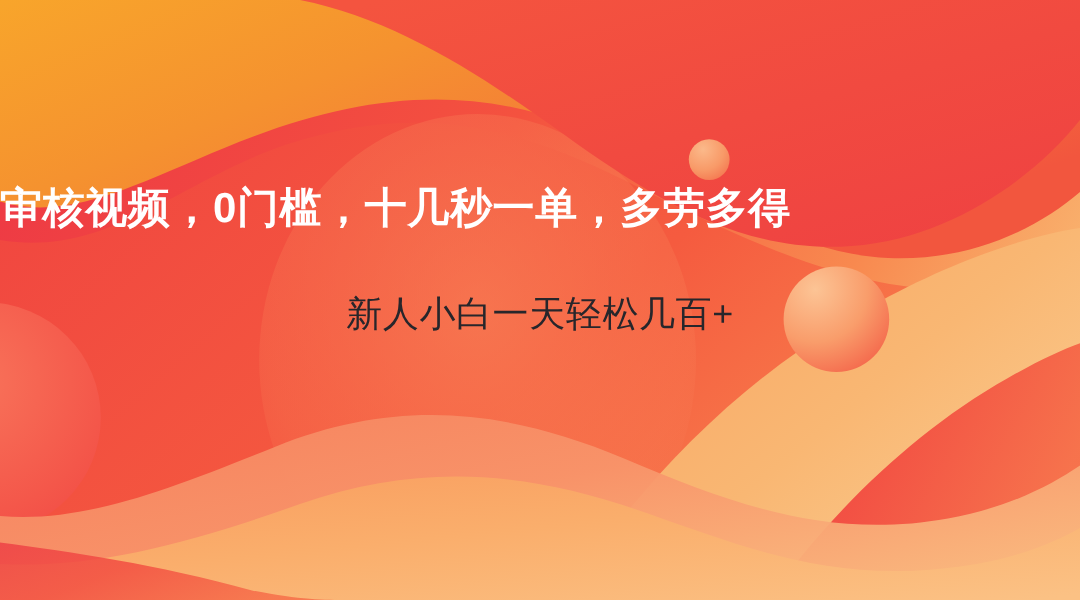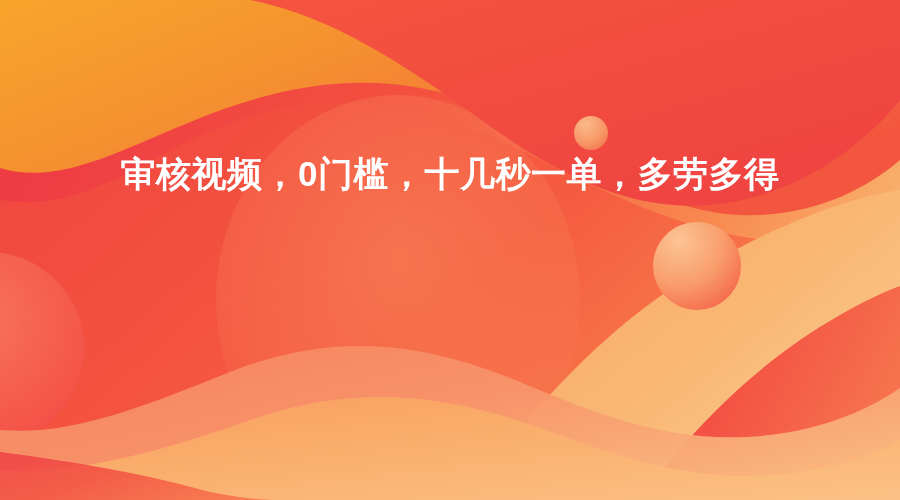--- a/index.html
+++ b/index.html
@@ -35,21 +35,21 @@
     height: 500px;
     z-index: 5;
     pointer-events: none;
   }
 
   .headline {
     position: absolute;
     left: 0;
     right: 0;
     top: 152px;
-    text-align: center;
+    text-align: left;
     font-size: 35px;
     line-height: 44px;
     font-weight: 700;
     color: #FFFFFF;
     letter-spacing: 0.5px;
     white-space: nowrap;
   }
 
   .subline {
     position: absolute;
@@ -181,15 +181,16 @@
     <path d="M0,470 C80,474 160,452 250,420 C350,385 440,392 540,428
              C630,460 700,486 800,472 C850,465 878,452 900,440
              L900,500 L0,500 Z" fill="url(#gBottomPeach)"></path>
 
     <path d="M0,452 C60,460 130,470 210,492 C250,500 270,500 290,500
              L0,500 Z" fill="url(#gBottomRed)" opacity="0.8"></path>
   </svg>
 
   <div id="text-layer">
     <div class="headline">审核视频，0门槛，十几秒一单，多劳多得</div>
+    <div class="subline">新人小白一天轻松几百+</div>
   </div>
 
 </div>
 
 </body></html>

